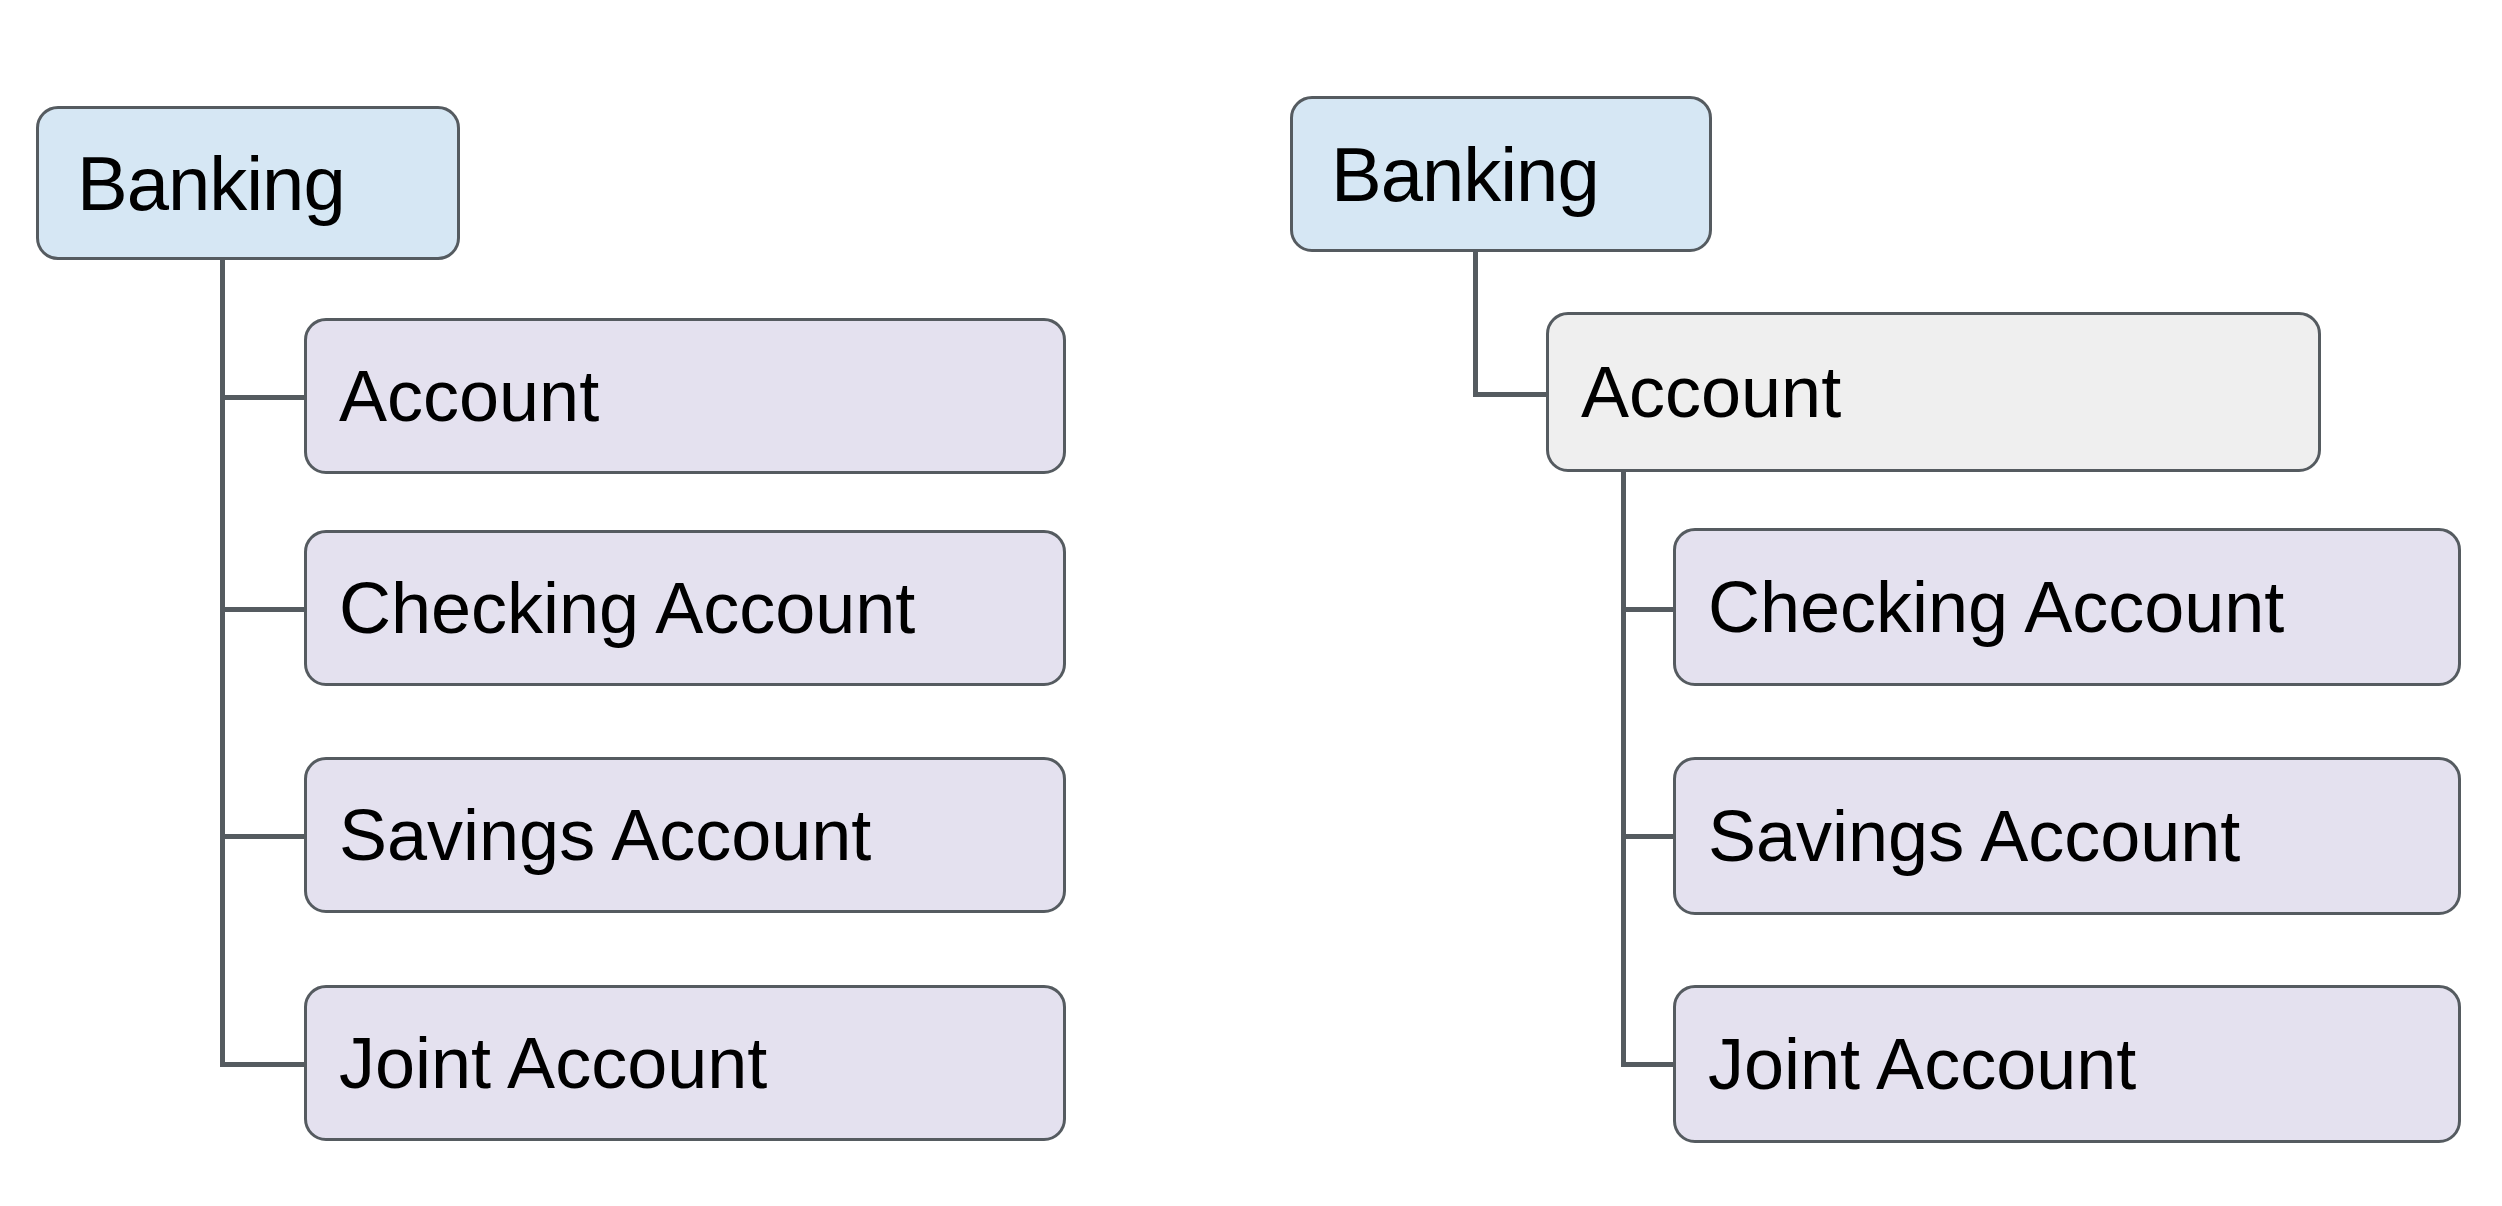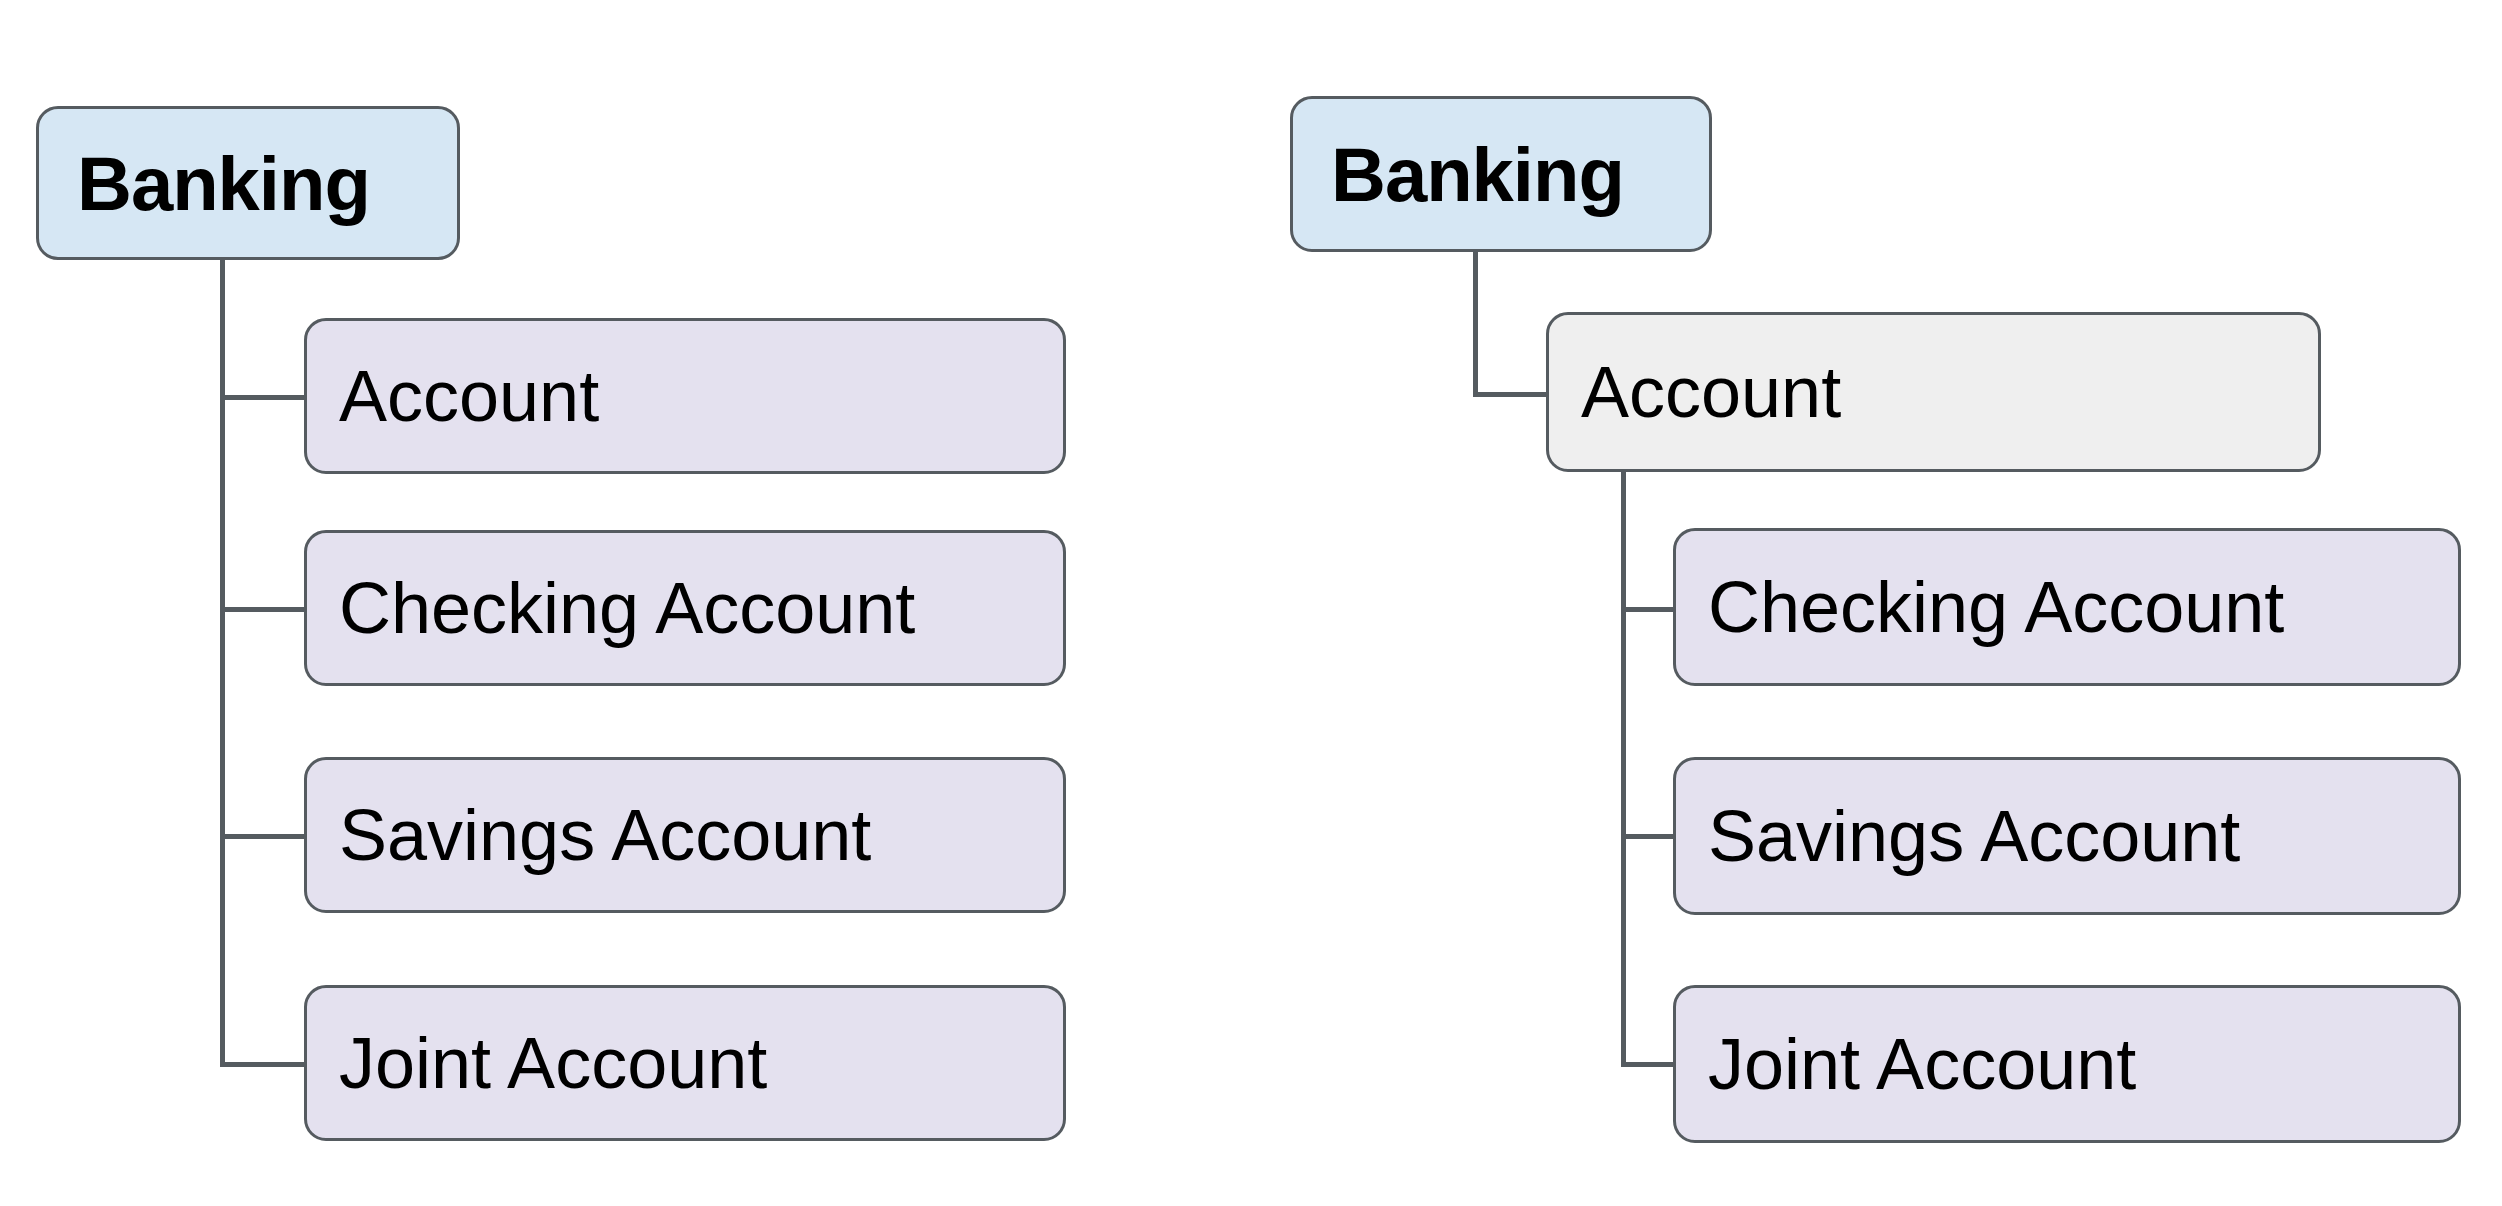--- a/index.html
+++ b/index.html
@@ -27,21 +27,21 @@
     border: 3px solid #555b60;
     border-radius: 22px;
     display: flex;
     align-items: center;
     color: #000000;
     white-space: nowrap;
     overflow: hidden;
   }
   .node-root {
     background: #d6e7f4;
-    font-weight: bold;
+    font-weight: normal;
     font-size: 76px;
     letter-spacing: -1px;
     padding-left: 38px;
   }
   .node-branch {
     background: #efefef;
     font-weight: normal;
     font-size: 72px;
     padding-left: 32px;
   }

